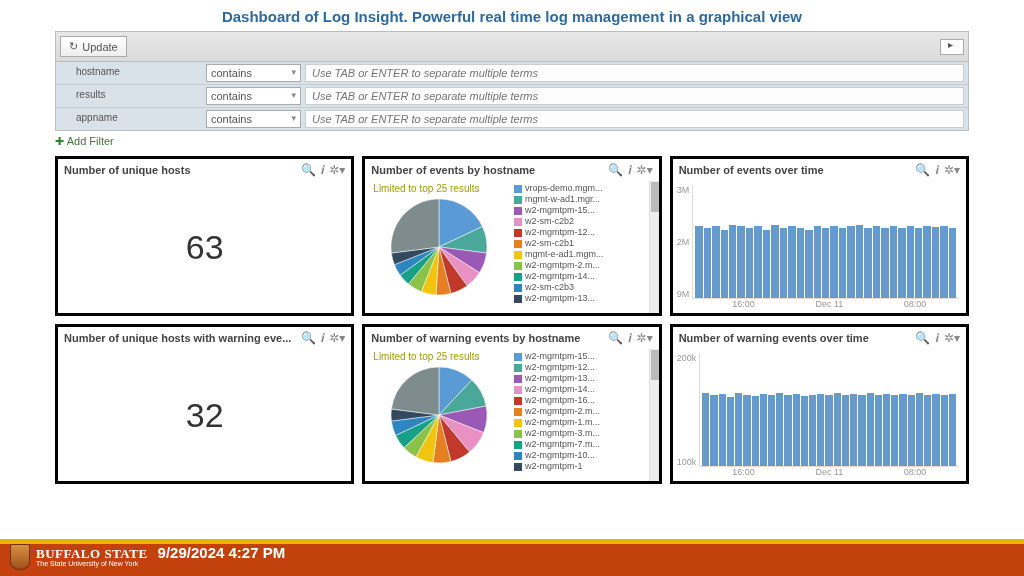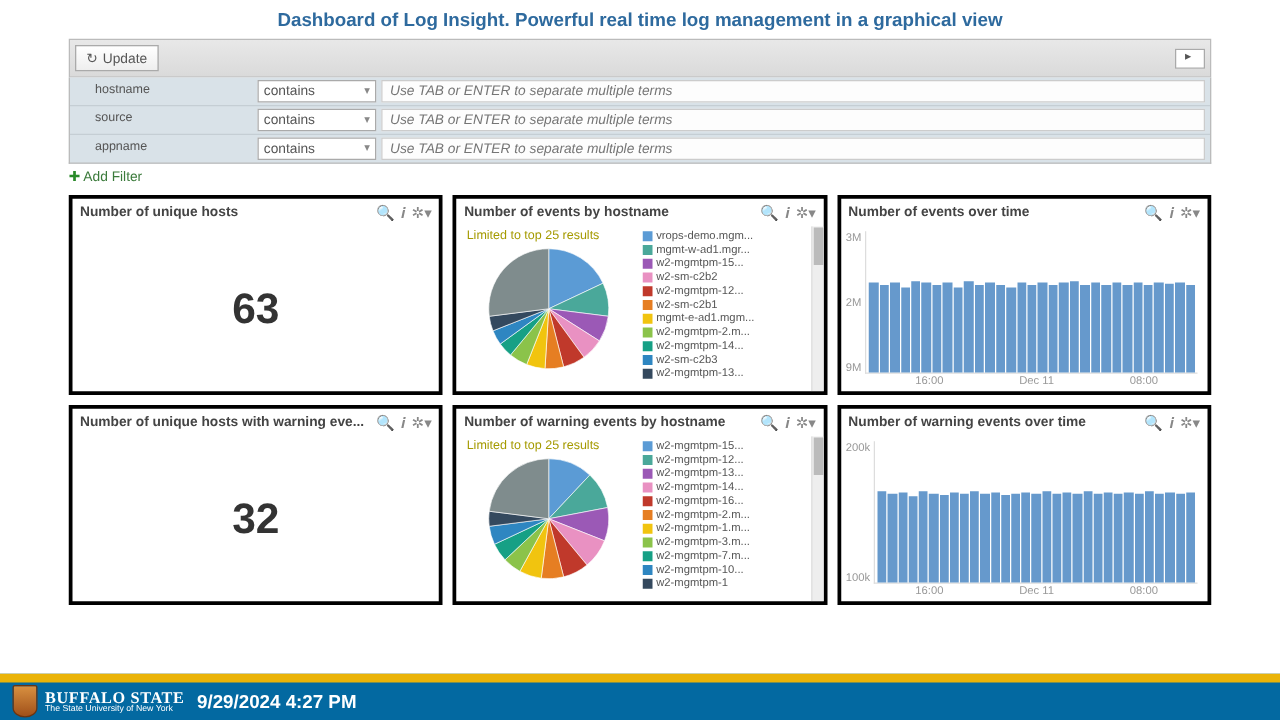--- a/index.html
+++ b/index.html
@@ -20,37 +20,37 @@
 .filter-val{flex:1;background:#fdfdfd;border:1px solid #ccc;font-size:11px;padding:2px 6px;margin:2px 4px 2px 2px;color:#bbb;font-style:italic}
 .add-filter{font-size:11px;color:#3a7a3a;padding:4px 0 4px 55px}
 .add-filter::before{content:"✚ ";color:#2a8a2a;font-style:normal}
 .panels{display:grid;grid-template-columns:1fr 1fr 1fr;gap:8px;margin:4px 55px 0;height:328px}
 .panel{border:3px solid #000000;background:#fff;display:flex;flex-direction:column;overflow:hidden}
 .panel-hdr{display:flex;align-items:center;padding:4px 6px;font-size:11px;color:#444;font-weight:bold}
 .panel-title{flex:1;white-space:nowrap;overflow:hidden;text-overflow:ellipsis}
 .panel-icons{display:flex;gap:5px;color:#888;font-weight:normal}
 .panel-icons span{cursor:pointer;font-size:12px}
 .panel-body{flex:1;position:relative;display:flex;align-items:center;justify-content:center}
-.bignum{font-size:34px;font-weight:bold;color:#333}
+.bignum{font-size:34px;font-weight:normal;color:#333}
 .limited{color:#a59a00;font-size:10px;position:absolute;top:2px;left:8px}
 .pie-wrap{display:flex;width:100%;height:100%}
 .pie{flex:0 0 50%;display:flex;align-items:center;justify-content:center}
 .legend{flex:1;overflow:hidden;font-size:9px;color:#555;padding:2px;position:relative}
 .legend-item{display:flex;align-items:center;gap:3px;white-space:nowrap;overflow:hidden;text-overflow:ellipsis;line-height:11px}
 .swatch{width:8px;height:8px;flex-shrink:0}
 .scrollbar{position:absolute;right:0;top:0;bottom:0;width:10px;background:#eee;border-left:1px solid #ddd}
 .scroll-thumb{background:#bbb;width:8px;margin:1px;height:30px}
 .barchart{width:100%;height:100%;padding:4px 8px 4px 4px;display:flex;flex-direction:column}
 .y-area{flex:1;display:flex}
 .ylabels{display:flex;flex-direction:column;justify-content:space-between;font-size:9px;color:#999;padding-right:3px;text-align:right}
 .bars{flex:1;display:flex;align-items:flex-end;gap:1px;border-left:1px solid #ddd;border-bottom:1px solid #ddd;padding:0 2px}
 .bar{flex:1;background:#6699cc}
 .xlabels{display:flex;font-size:9px;color:#999;padding-left:24px}
 .xlabels span{flex:1;text-align:center}
-.footer{position:absolute;bottom:0;left:0;right:0;height:37px;background:#0369a1;border-top:7px solid #eab308;display:flex;align-items:center;color:#fff;font-weight:bold}
+.footer{position:absolute;bottom:0;left:0;right:0;height:37px;background:#c2410c;border-top:5px solid #eab308;display:flex;align-items:flex-start;color:#fff;font-weight:bold}
 .logo-area{display:flex;align-items:center;padding:0 10px;gap:6px}
 .shield{width:20px;height:26px;background:linear-gradient(#d89040,#a0501a);border-radius:2px 2px 50% 50%/2px 2px 30% 30%;border:1px solid #6b3410}
 .logo-txt{line-height:1}
 .logo-main{font-size:13px;letter-spacing:0.5px;font-family:Georgia,serif}
 .logo-sub{font-size:7px;font-weight:normal}
 .foot-title{flex:1;text-align:center;font-size:15px}
 .foot-date{padding-right:28px;font-size:15px}
 </style>
 </head>
 <body>
@@ -65,21 +65,21 @@
   <div class="present-icon"></div>
 </div>
 
 <div class="filter-area">
   <div class="filter-row">
     <div class="filter-label">hostname</div>
     <div class="filter-op">contains</div>
     <input class="filter-val" placeholder="Use TAB or ENTER to separate multiple terms" style="">
   </div>
   <div class="filter-row">
-    <div class="filter-label">source</div>
+    <div class="filter-label">results</div>
     <div class="filter-op">contains</div>
     <input class="filter-val" placeholder="Use TAB or ENTER to separate multiple terms" style="">
   </div>
   <div class="filter-row">
     <div class="filter-label">appname</div>
     <div class="filter-op">contains</div>
     <input class="filter-val" placeholder="Use TAB or ENTER to separate multiple terms" style="">
   </div>
 </div>
 <div class="add-filter">Add Filter</div>

